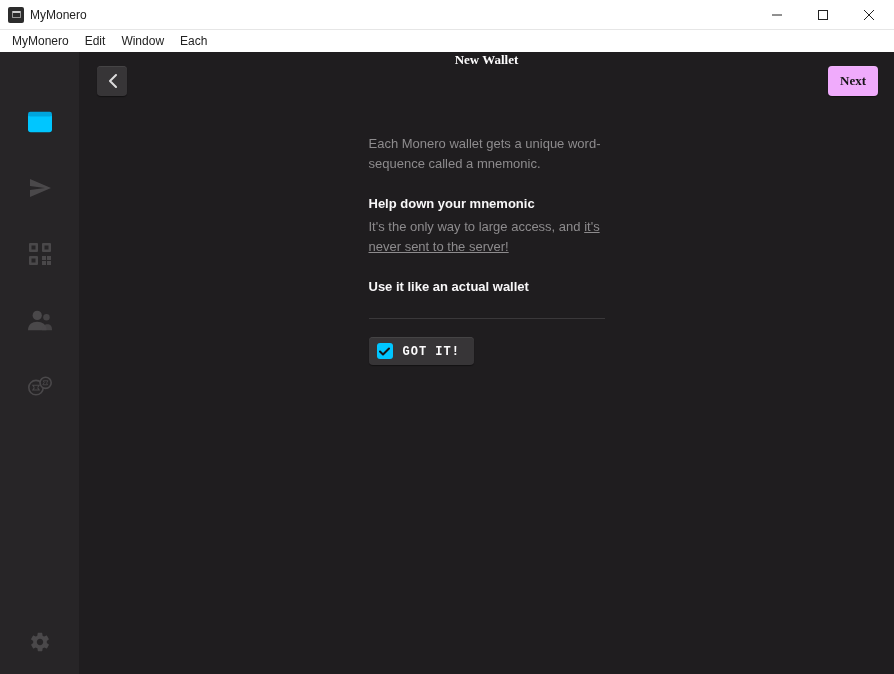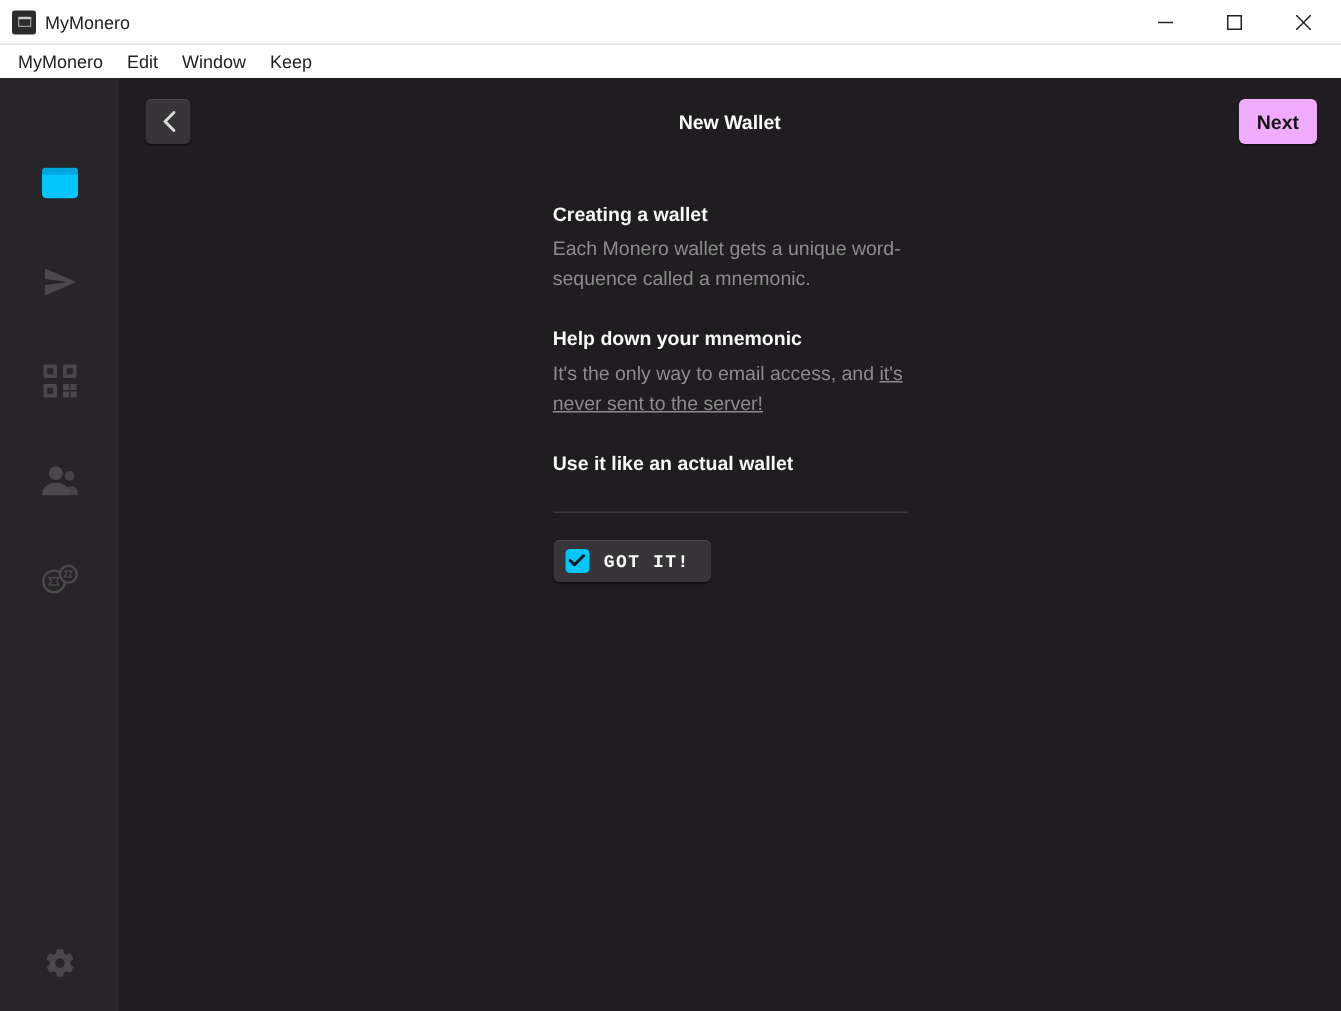--- a/index.html
+++ b/index.html
@@ -102,23 +102,24 @@
     .content {
       flex: 1;
       background: #1f1d1f;
       position: relative;
       display: flex;
       flex-direction: column;
     }
     .topbar {
       height: 58px;
       display: flex;
-      align-items: center;
+      align-items: flex-start;
       justify-content: center;
       position: relative;
+      font-family: Liberation Serif, serif;
     }
     .back-button {
       position: absolute;
       left: 18px;
       top: 14px;
       width: 30px;
       height: 30px;
       background: #373537;
       border-radius: 4px;
       display: flex;
@@ -229,21 +230,21 @@
           <line x1="10" y1="0" x2="0" y2="10" stroke="#222" stroke-width="1"></line>
         </svg>
     </div>
   </div>
 </div>
 
 <div class="menubar">
   <div class="menu-item">MyMonero</div>
   <div class="menu-item">Edit</div>
   <div class="menu-item">Window</div>
-  <div class="menu-item">Keep</div>
+  <div class="menu-item">Each</div>
 </div>
 
 <div class="app-body">
 
   <div class="sidebar">
     <div class="sidebar-icon active">
       <svg width="26" height="22" viewBox="0 0 26 22">
         <rect x="0" y="2" width="26" height="20" rx="3" fill="#00c6ff"></rect>
         <rect x="0" y="0" width="26" height="5" rx="2.5" fill="#00a5dd"></rect>
       </svg>
@@ -298,27 +299,26 @@
         </svg>
       </div>
       <div class="page-title">New Wallet</div>
       <div class="next-button">
         <span>Next</span>
       </div>
     </div>
 
     <div class="info-panel">
       <div class="info-block">
-        <div class="info-heading">Creating a wallet</div>
         <div class="info-text">Each Monero wallet gets a unique word-sequence called a mnemonic.</div>
       </div>
       <div class="info-block">
         <div class="info-heading">Help down your mnemonic</div>
         <div class="info-text">
-          <span>It's the only way to email access, and </span><span class="underline">it's never sent to the server!</span>
+          <span>It's the only way to large access, and </span><span class="underline">it's never sent to the server!</span>
         </div>
       </div>
       <div class="info-block">
         <div class="info-heading">Use it like an actual wallet</div>
       </div>
 
       <div class="divider"></div>
 
       <div class="got-it">
         <div class="checkbox">

